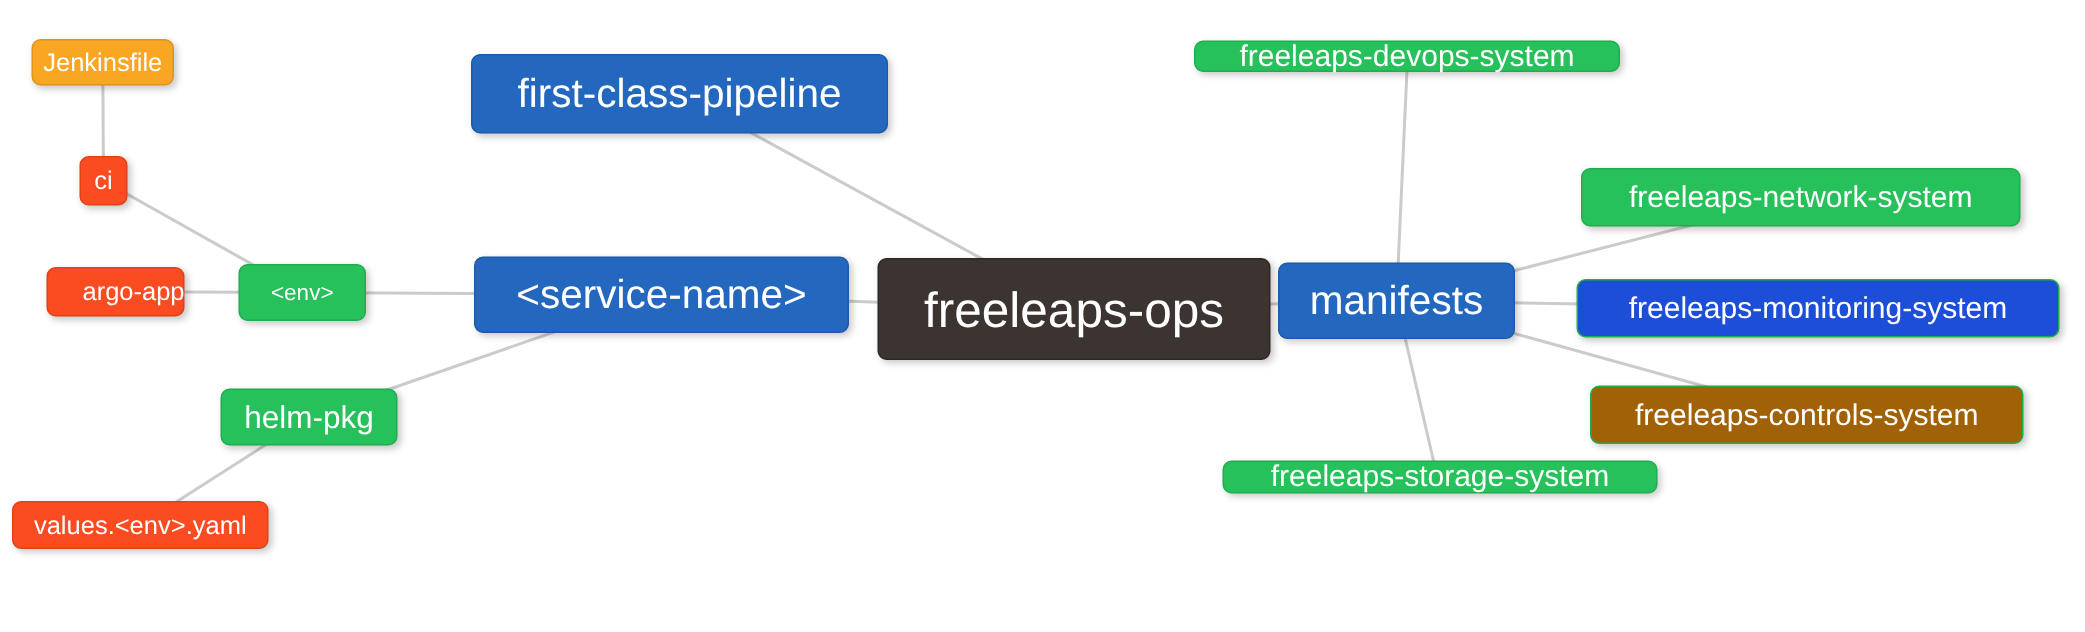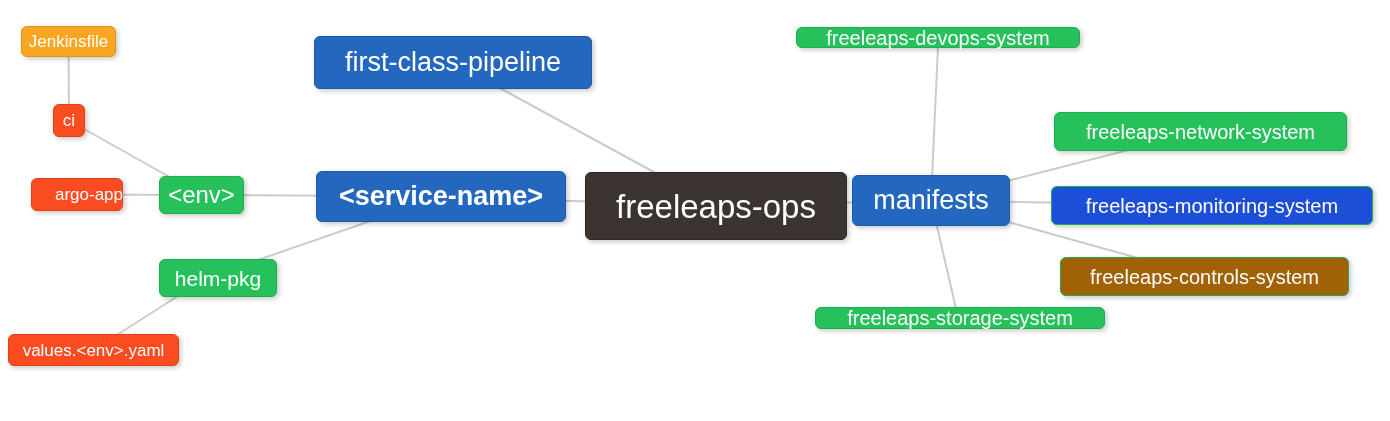--- a/index.html
+++ b/index.html
@@ -61,33 +61,33 @@
   <div id="nodes-layer">
       <div class="node" style="left: 21px; top: 26px; width: 95px; height: 31px; background: rgb(249, 166, 35); border: 1px solid rgb(224, 146, 26); font-size: 17px;">
         <span>Jenkinsfile</span>
       </div>
       <div class="node" style="left: 53px; top: 104px; width: 32px; height: 33px; background: rgb(250, 76, 32); border: 1px solid rgb(224, 66, 24); font-size: 17px;">
         <span>ci</span>
       </div>
       <div class="node" style="left: 31px; top: 178px; width: 92px; height: 33px; background: rgb(250, 76, 32); border: 1px solid rgb(224, 66, 24); font-size: 17px; padding-left: 24px;">
         <span>argo-app</span>
       </div>
-      <div class="node" style="left: 159px; top: 176px; width: 85px; height: 38px; background: rgb(38, 193, 91); border: 1px solid rgb(31, 174, 79); font-size: 24px;">
+      <div class="node" style="left: 159px; top: 176px; width: 85px; height: 38px; background: rgb(38, 193, 91); border: 1px solid rgb(31, 174, 79); font-size: 15px;">
         <span>&lt;env&gt;</span>
       </div>
-      <div class="node" style="left: 159px; top: 259px; width: 118px; height: 38px; background: rgb(38, 193, 91); border: 1px solid rgb(31, 174, 79); font-size: 21px;">
+      <div class="node" style="left: 147px; top: 259px; width: 118px; height: 38px; background: rgb(38, 193, 91); border: 1px solid rgb(31, 174, 79); font-size: 21px;">
         <span>helm-pkg</span>
       </div>
       <div class="node" style="left: 8px; top: 334px; width: 171px; height: 32px; background: rgb(250, 76, 32); border: 1px solid rgb(224, 66, 24); font-size: 17px;">
         <span>values.&lt;env&gt;.yaml</span>
       </div>
       <div class="node" style="left: 314px; top: 36px; width: 278px; height: 53px; background: rgb(35, 104, 190); border: 1px solid rgb(29, 90, 168); font-size: 27px;">
         <span>first-class-pipeline</span>
       </div>
-      <div class="node" style="left: 316px; top: 171px; width: 250px; height: 51px; background: rgb(35, 104, 190); border: 1px solid rgb(29, 90, 168); font-size: 27px; font-weight: bold;">
+      <div class="node" style="left: 316px; top: 171px; width: 250px; height: 51px; background: rgb(35, 104, 190); border: 1px solid rgb(29, 90, 168); font-size: 27px;">
         <span>&lt;service-name&gt;</span>
       </div>
       <div class="node" style="left: 585px; top: 172px; width: 262px; height: 68px; background: rgb(59, 52, 49); border: 1px solid rgb(46, 41, 38); font-size: 33px;">
         <span>freeleaps-ops</span>
       </div>
       <div class="node" style="left: 852px; top: 175px; width: 158px; height: 51px; background: rgb(35, 104, 190); border: 1px solid rgb(29, 90, 168); font-size: 27px;">
         <span>manifests</span>
       </div>
       <div class="node" style="left: 796px; top: 27px; width: 284px; height: 21px; background: rgb(38, 193, 91); border: 1px solid rgb(31, 174, 79); font-size: 20px;">
         <span>freeleaps-devops-system</span>

